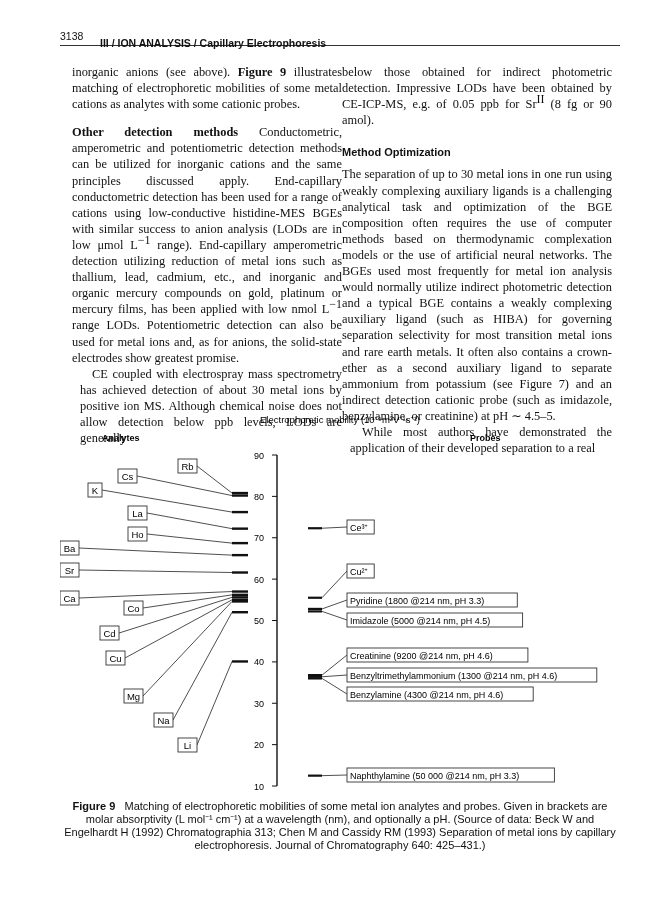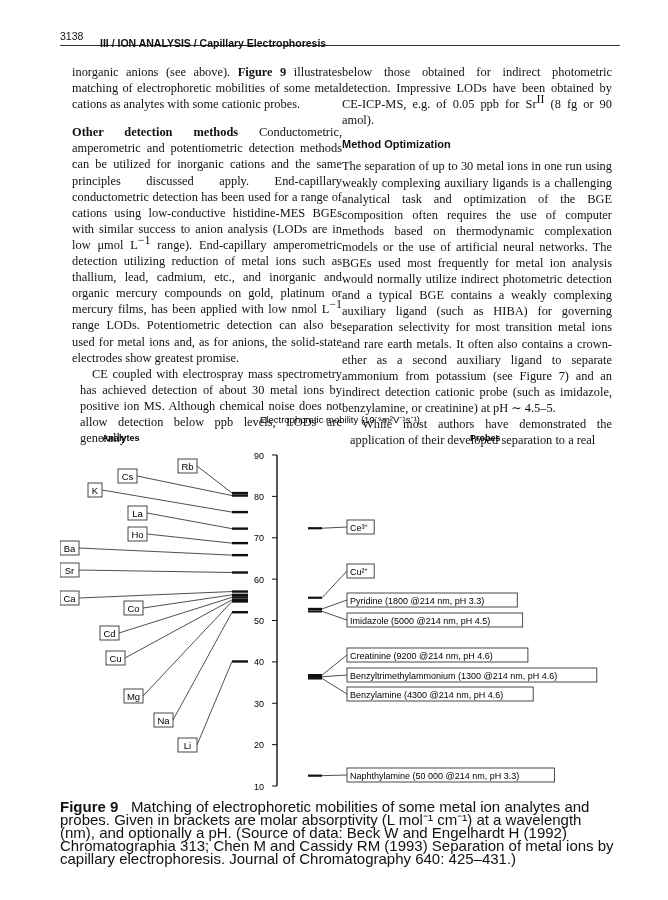--- a/index.html
+++ b/index.html
@@ -7,25 +7,25 @@
   .header { position:absolute; left:60px; top:28px; width:560px; height:17px; border-bottom:1.5px solid #333; font-family:"Liberation Sans", sans-serif; font-size:10.5px;text-align:right; }
   .header .pn { position:absolute; left:0; top:2px; }
   .header .sec { position:absolute; left:40px; top:2px; font-weight:bold;margin-top:7px; }
   .col { position:absolute; top:64px; width:270px; font-family:"Liberation Serif", serif; font-size:12.4px; line-height:16.1px; text-align:justify; }
   .col p { margin:0; }
   .col .indent { text-indent:12px;margin-left:8px; }
   .col .gap { margin-top:9px; }
   .col b { font-weight:bold; }
   .col-left { left:72px; }
   .col-right { left:342px; }
-  .col h4 { font-family:"Liberation Sans", sans-serif; font-size:11px; font-weight:bold; margin:8px 0 6px 0; }
+  .col h4 { font-family:"Liberation Sans", sans-serif; font-size:11px; font-weight:bold; margin:16px 0 6px 0; }
   sup { font-size:12px; line-height:0; }
   .figure { position:absolute; left:60px; top:410px; width:560px; height:380px; }
   .figure svg { position:absolute; left:0; top:0; }
-  .caption { position:absolute; left:60px; top:800px; width:560px; font-family:"Liberation Sans", sans-serif; font-size:15px; line-height:13px; }
+  .caption { position:absolute; left:60px; top:800px; width:560px; font-family:"Liberation Sans", sans-serif; font-size:11px; line-height:13px;text-align:center; }
   .caption b { font-weight:bold; }
 </style>
 </head>
 <body>
 
 <div class="header">
   <span class="pn">3138</span>
   <span class="sec">III / ION ANALYSIS / Capillary Electrophoresis</span>
 </div>
 

